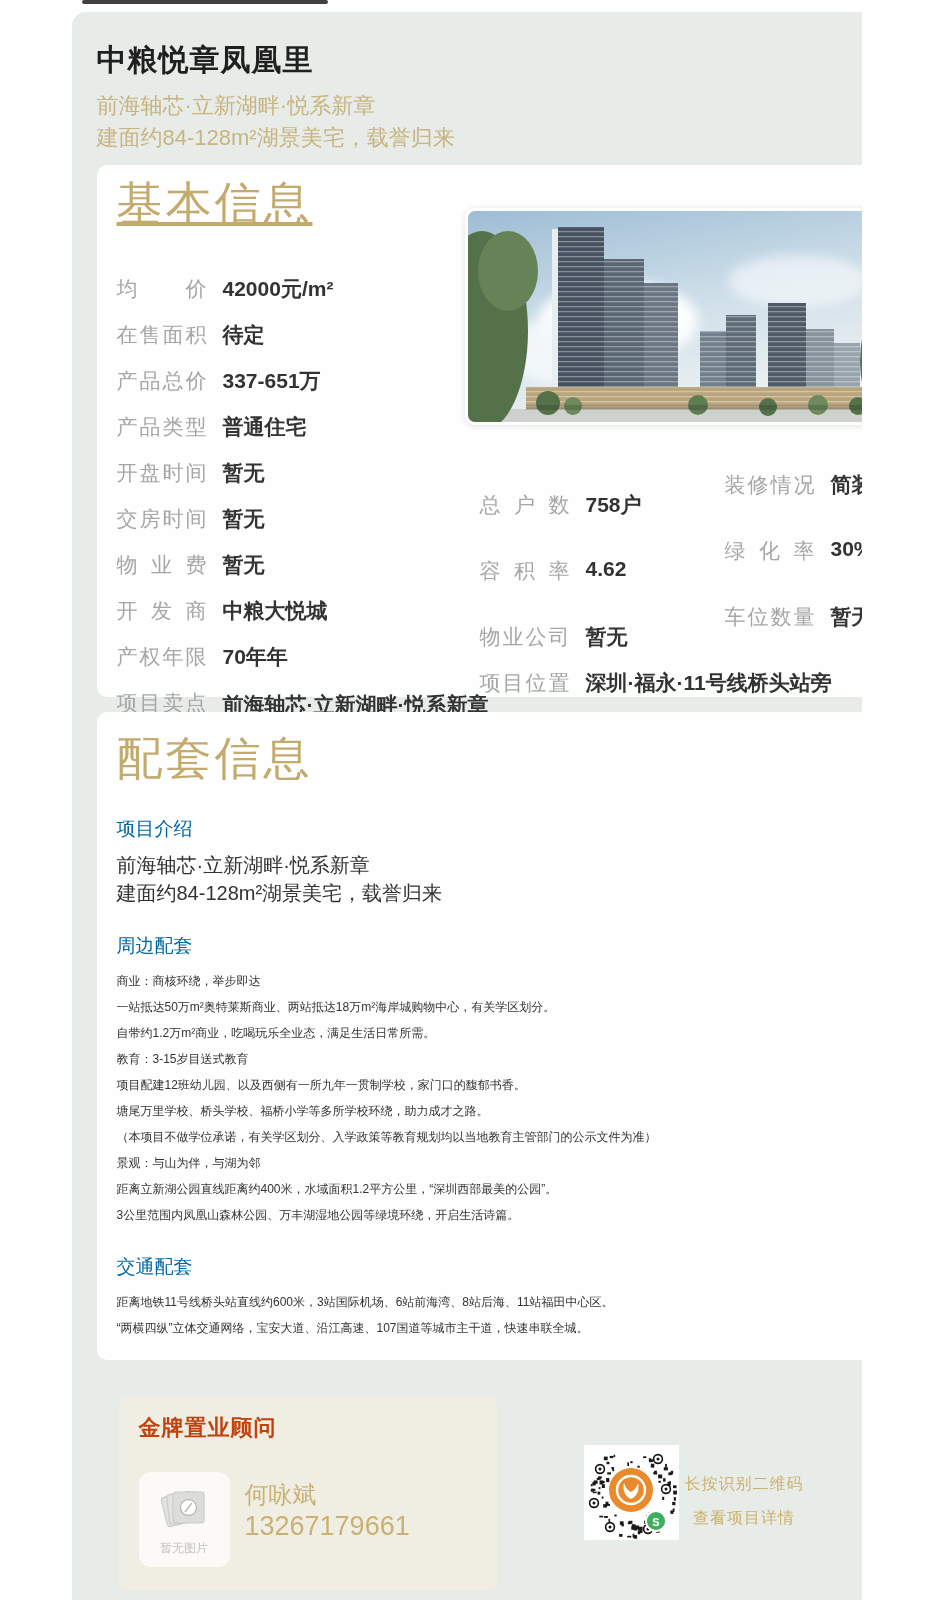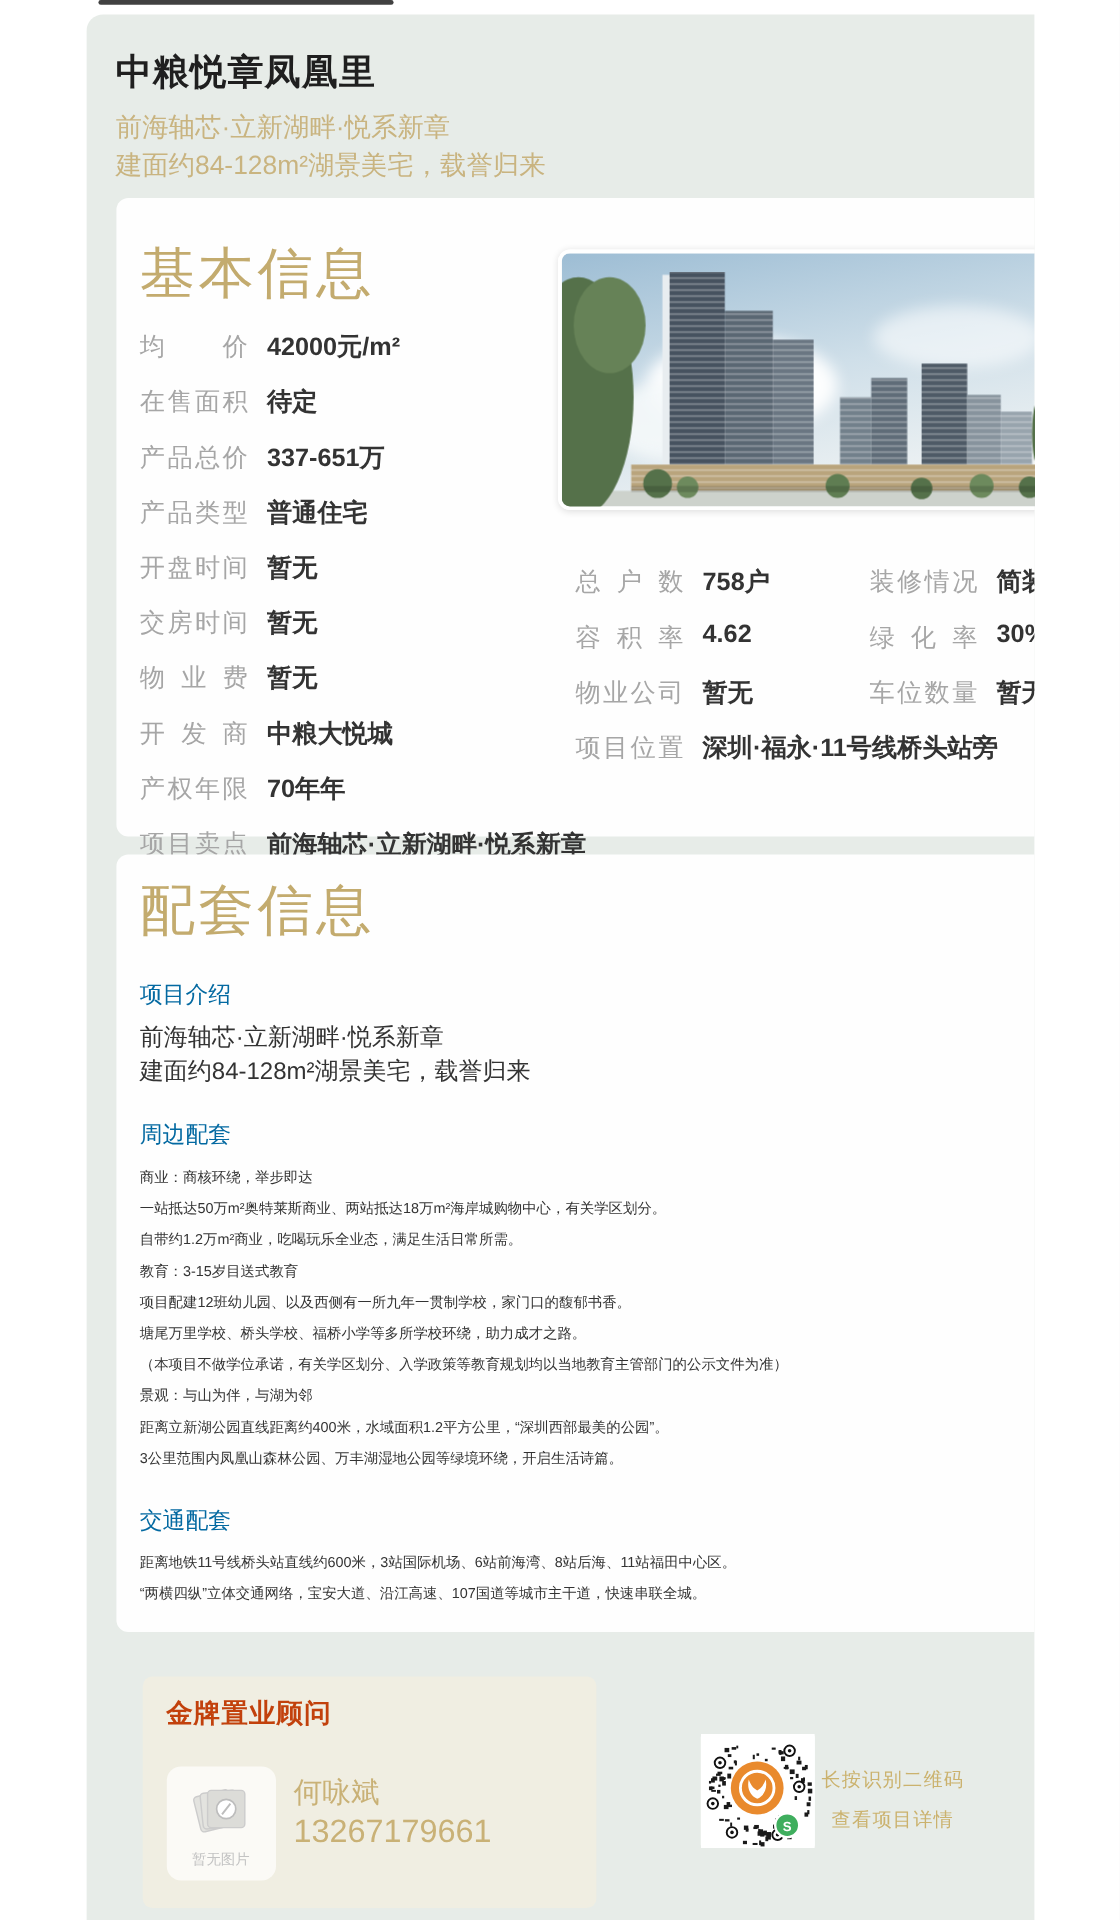--- a/index.html
+++ b/index.html
@@ -6,31 +6,31 @@
   html,body { background:#fff; }
   body { font-family:"Liberation Sans","DejaVu Sans",sans-serif; }
   .page { position:relative; width:790px; height:1600px; overflow:hidden; background:#fff; margin:0 auto; }
   .topbar { position:absolute; left:10px; top:0; width:246px; height:4px; background:#414141; border-radius:2px; z-index:5; }
   .canvas { position:absolute; left:0; top:12px; width:933px; height:1588px; background:#e7ece8; border-radius:14px 14px 0 0; }
   .page-title { position:absolute; left:25px; top:28px; font-size:30px; font-weight:700; color:#1f1f1f; letter-spacing:1px; }
   .subtitle { position:absolute; left:25px; top:78px; font-size:22px; line-height:32px; color:#c9b480; }
   .card { position:absolute; left:25px; width:883px; background:#fefefe; border-radius:10px; }
   .card1 { top:153px; height:532px; }
   .gold-h { font-weight:400; color:#c3ab6e; font-size:46px; letter-spacing:3px; }
-  .card1 .gold-h { position:absolute; left:20px; top:32px; }
+  .card1 .gold-h { position:absolute; left:20px; top:8px;text-decoration:underline; }
   .left-col { position:absolute; left:20px; top:110px; width:350px; }
   .info-row { font-size:21px; margin-bottom:18px; white-space:nowrap; color:#333; }
   .lbl { display:inline-block; width:90px; color:#a6a6a6; text-align:justify; text-align-last:justify; vertical-align:top; }
   .val { display:inline-block; margin-left:16px; font-weight:600; color:#333; }
   .val div { line-height:31px; }
   .photo { position:absolute; left:368px; top:43px; width:452px; height:217px; border-radius:10px; overflow:hidden; border:3px solid #fff; box-shadow:0 1px 6px rgba(0,0,0,.12); }
   .photo svg { display:block; }
   .right-col { position:absolute; left:383px; top:306px; width:490px; }
   .cell { display:inline-block; vertical-align:top; }
-  .c1 { width:245px; }
+  .c1 { width:245px;margin-top:20px; }
   .card2 { top:700px; min-height:648px; padding:16px 20px 10px 20px; }
   .sub { color:#0369a1; font-size:19px; }
   .mt-big { margin-top:26px; }
   .body-block { margin-top:9px; }
   .body-line { font-size:12px; line-height:26px; color:#333; }
   .intro-line { font-size:20px; line-height:28px; color:#333; }
   .consultant { position:absolute; left:47px; top:1385px; width:378px; height:193px; background:#f0eee2; border-radius:8px; }
   .consultant h3 { position:absolute; left:20px; top:16px; font-size:22px; font-weight:700; color:#c2410c; letter-spacing:1px; }
   .ph { position:absolute; left:20px; top:75px; width:91px; height:95px; background:#fbfaf6; border-radius:12px; text-align:center; }
   .ph svg { margin-top:12px; }

